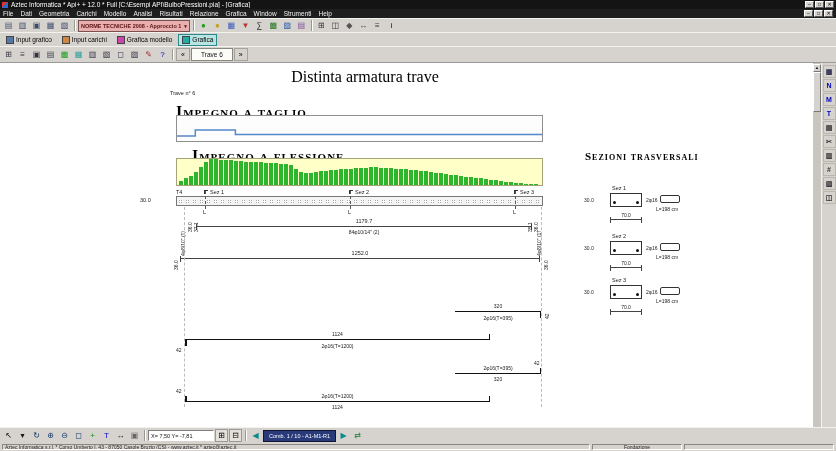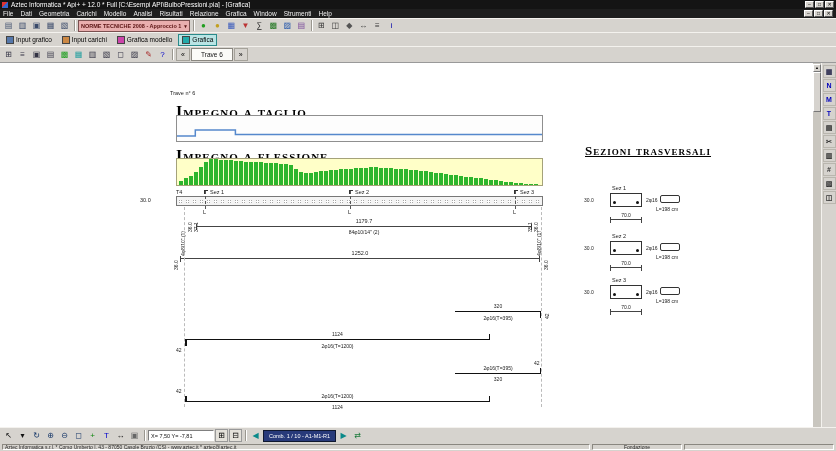--- a/index.html
+++ b/index.html
@@ -197,30 +197,31 @@
         <button class="ticon" style="color: rgb(0, 0, 204);">?</button>
       </span>
     <span class="sep"></span>
     <button class="navbtn">«</button>
     <span class="gtab">Trave 6</span>
     <button class="navbtn">»</button>
   </div>
 
   <div id="canvas">
 
+    <div id="pg-title">Distinta armatura trave</div>
     <div class="lbl" style="left:170px;top:27px;">Trave n° 6</div>
 
     <div class="heading" style="left:176px;top:40px;">Impegno a taglio</div>
     <div id="taglio-box">
       <svg id="taglio-svg" width="365" height="25" viewBox="0 0 365 25">
           <polyline points="0.0,20.0 18.3,20.0 18.3,14.0 58.4,14.0 58.4,18.5 365.0,18.5" fill="none" stroke="#5588cc" stroke-width="1.5"></polyline>
         </svg>
     </div>
 
-    <div class="heading" style="left:176px;top:84px;">Impegno a flessione</div>
+    <div class="heading" style="left:192px;top:84px;">Impegno a flessione</div>
     <div id="fless-box">
         <div class="fbar" style="height: 4px; background: rgb(45, 181, 45);"></div>
         <div class="fbar" style="height: 7px; background: rgb(45, 181, 45);"></div>
         <div class="fbar" style="height: 9px; background: rgb(45, 181, 45);"></div>
         <div class="fbar" style="height: 13px; background: rgb(45, 181, 45);"></div>
         <div class="fbar" style="height: 18px; background: rgb(45, 181, 45);"></div>
         <div class="fbar" style="height: 23px; background: rgb(45, 181, 45);"></div>
         <div class="fbar" style="height: 26px; background: rgb(45, 181, 45);"></div>
         <div class="fbar" style="height: 26px; background: rgb(45, 181, 45);"></div>
         <div class="fbar" style="height: 25px; background: rgb(45, 181, 45);"></div>
@@ -354,21 +355,21 @@
     <div class="lbl c" style="left:455px;top:313px;width:86px;font-size:5px;">320</div>
 
     <div class="lbl" style="left:176px;top:325px;font-size:5px;">42</div>
     <div class="lbl c" style="left:185px;top:330px;width:305px;font-size:5px;">2φ16(T=1200)</div>
     <div class="rebar" style="left:185px;top:338px;width:305px;">
         <b class="lu"></b>
         <b class="ru"></b>
       </div>
     <div class="lbl c" style="left:185px;top:341px;width:305px;font-size:5px;">1124</div>
 
-    <div class="heading" style="left:585px;top:80px;font-size:13px;text-decoration:underline;">Sezioni trasversali</div>
+    <div class="heading" style="left:585px;top:87px;font-size:11px;">Sezioni trasversali</div>
 
     <div class="lbl" style="left:612px;top:122px;">Sez 1</div>
     <div class="sect-rect" style="left:610px;top:130px;">
         <i class="dot dl"></i>
         <i class="dot dr"></i>
       </div>
     <div class="lbl" style="left:584px;top:134px;font-size:5px;">30.0</div>
     <div class="lbl" style="left:646px;top:134px;font-size:5px;">2φ16</div>
     <div class="lbl c" style="left:610px;top:149px;width:32px;font-size:5px;">70.0</div>
     <div class="dimline" style="left:610px;top:156px;width:32px;">

